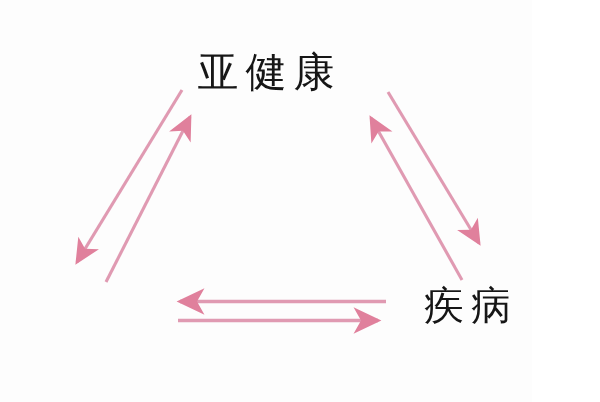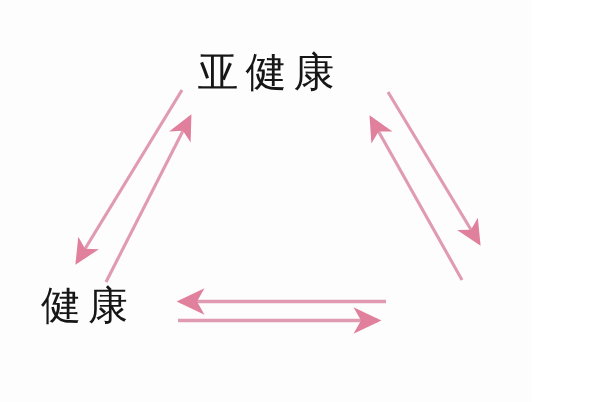--- a/index.html
+++ b/index.html
@@ -74,16 +74,16 @@
 
     <line x1="388" y1="92" x2="479" y2="243" stroke="#e09ab2" stroke-width="3.1" stroke-linecap="butt" marker-end="url(#ah)"></line>
 
     <line x1="386" y1="301.5" x2="180" y2="301.5" stroke="#e09ab2" stroke-width="3.4" stroke-linecap="butt" marker-end="url(#ah)"></line>
 
     <line x1="178" y1="320.5" x2="378" y2="320.5" stroke="#e09ab2" stroke-width="3.4" stroke-linecap="butt" marker-end="url(#ah)"></line>
   </svg>
 
   <div class="node-label" id="node-subhealth">亚健康</div>
 
-  <div class="node-label" id="node-health">健康</div>
 
+  <div class="node-label" id="node-disease">疾病</div>
 
 </div>
 
 </body></html>

